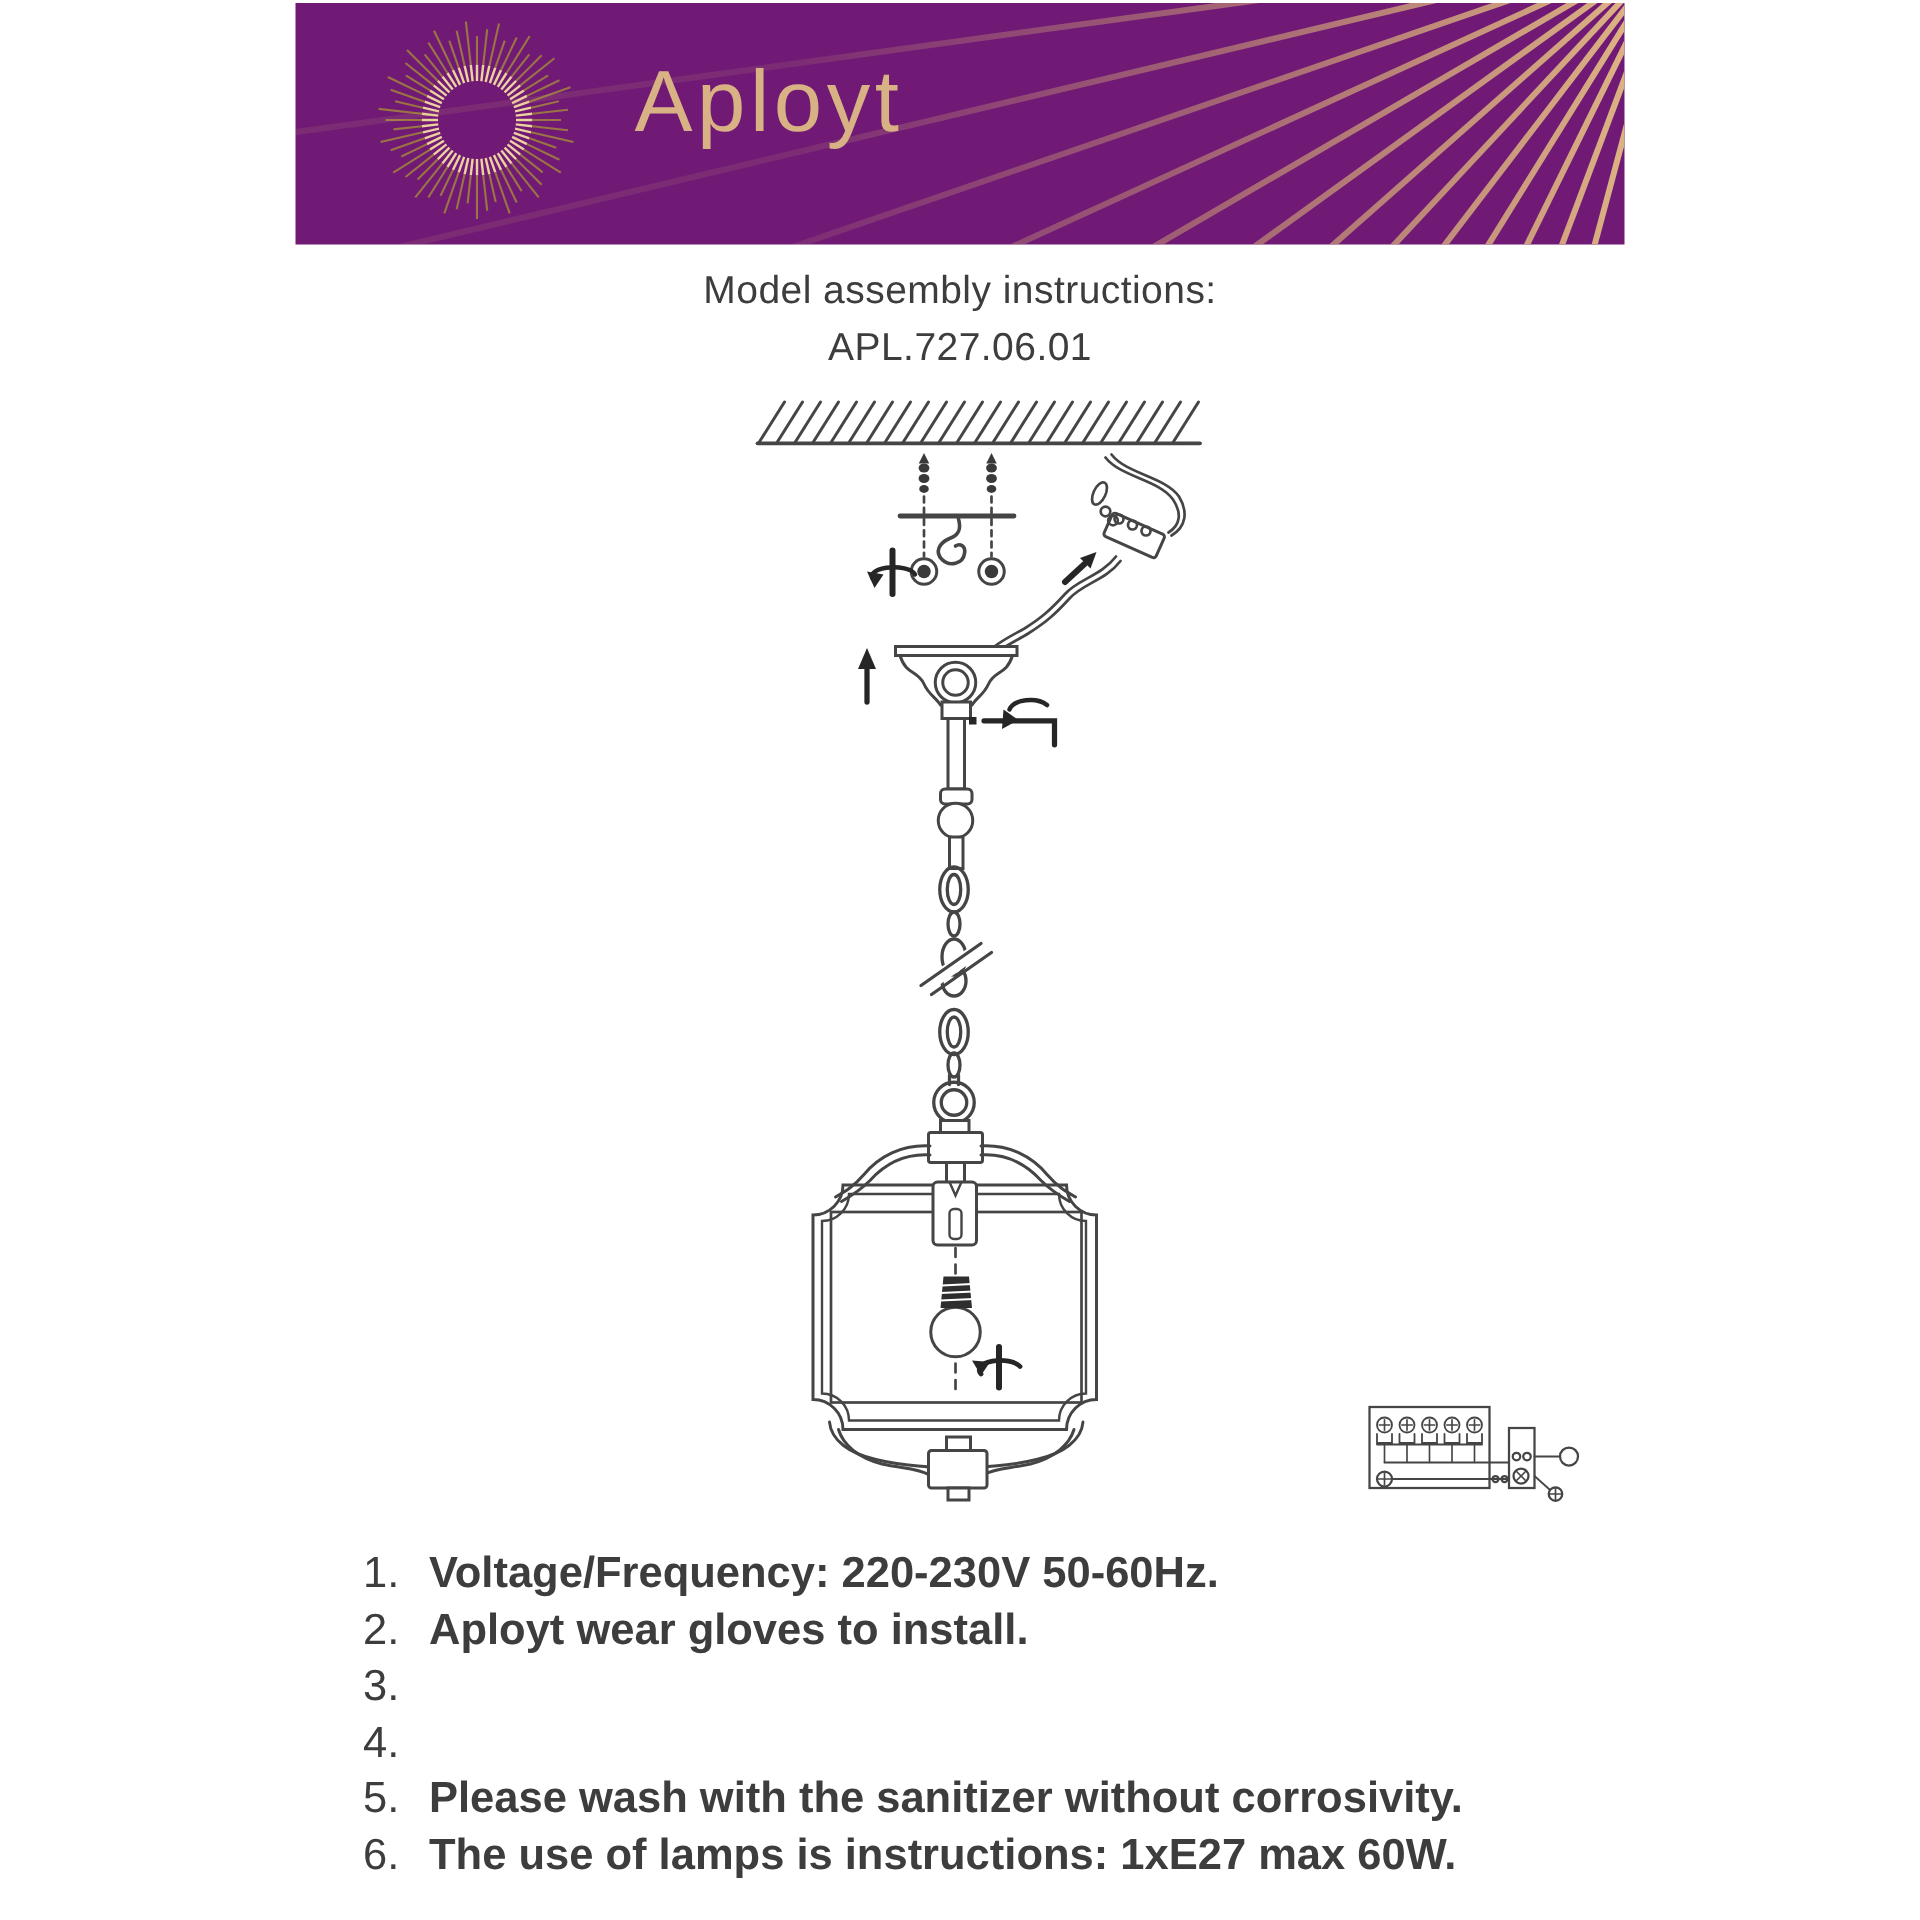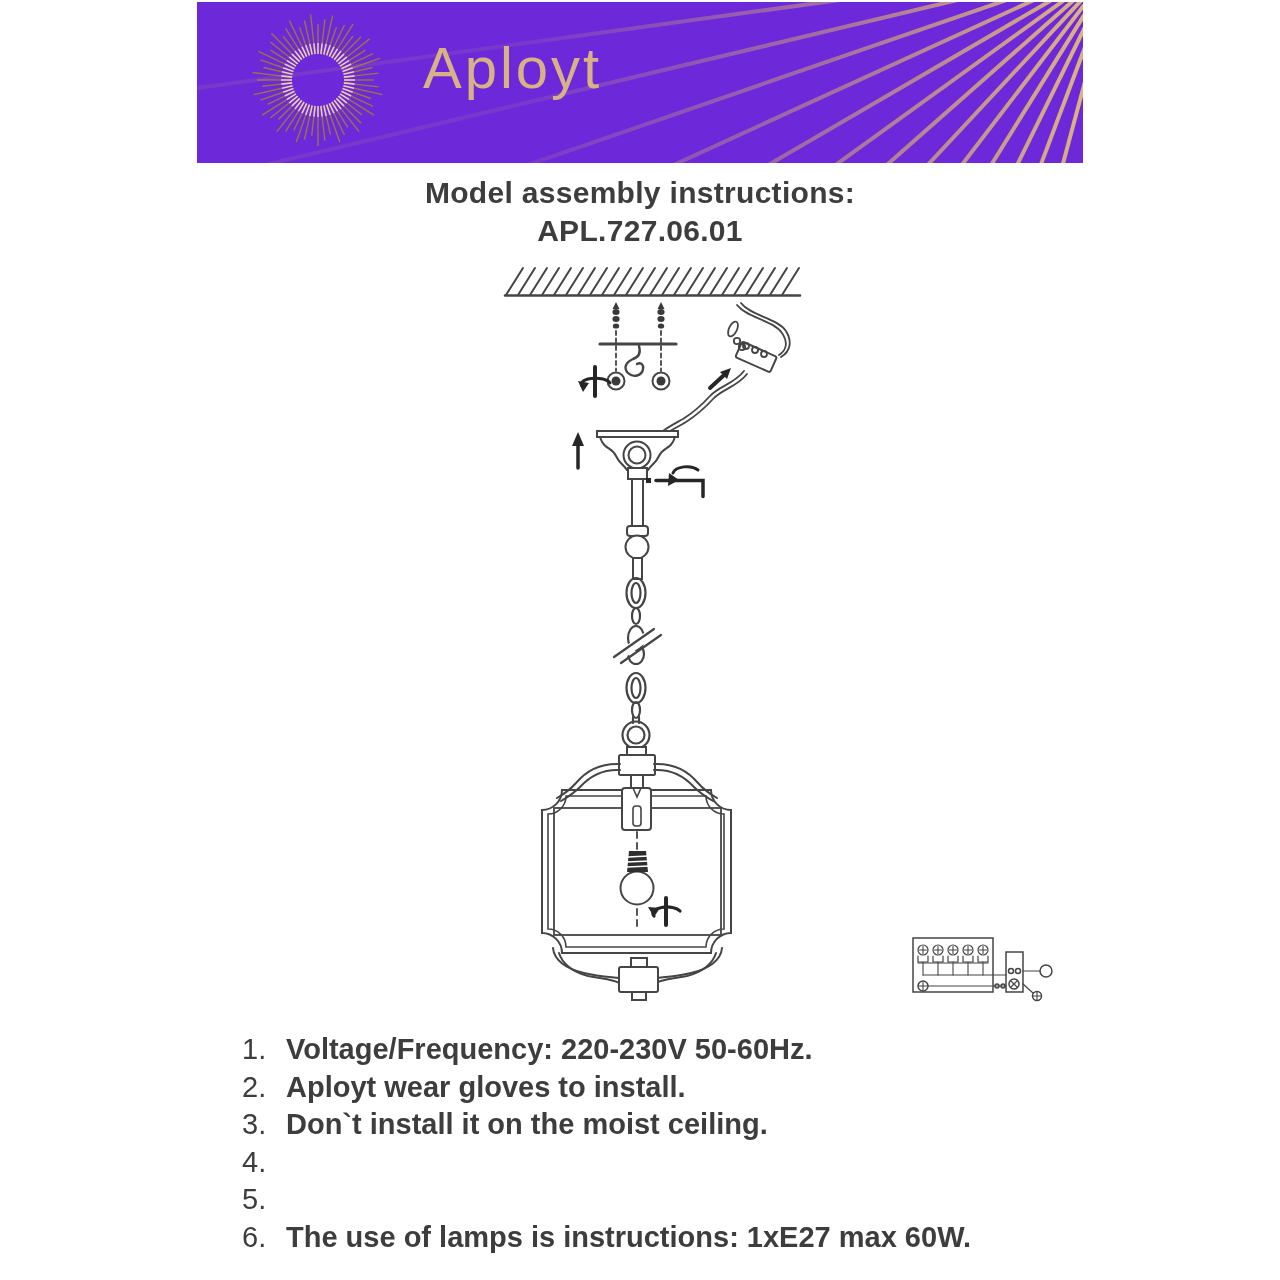--- a/index.html
+++ b/index.html
@@ -1,23 +1,23 @@
 <!DOCTYPE html>
 <html><head>
 <meta charset="utf-8">
 <style>
   html,body{margin:0;padding:0;}
   body{width:1280px;height:1280px;background:#ffffff;position:relative;overflow:hidden;
        font-family:"Liberation Sans",sans-serif;}
-  .banner{position:absolute;left:197px;top:2px;width:886px;height:161px;background:#6d28d9;overflow:hidden;}
+  .banner{position:absolute;left:197px;top:2px;width:886px;height:161px;background:#701a75;overflow:hidden;}
   .banner svg{position:absolute;left:0;top:0;}
   .wordmark{position:absolute;left:226px;top:32px;font-size:58px;font-weight:400;letter-spacing:3px;
             color:#d8b285;font-family:"Liberation Sans",sans-serif;}
   .title-block{position:absolute;top:174px;left:0;width:100%;text-align:center;color:#3d3d3d;}
-  .title-line{font-size:30px;font-weight:700;line-height:38px;letter-spacing:0.3px;}
+  .title-line{font-size:26px;font-weight:400;line-height:38px;letter-spacing:0.3px;}
   .diagram{position:absolute;left:470px;top:260px;}
   .instructions{position:absolute;left:242px;top:1033px;color:#3d3d3d;}
   .item{display:flex;height:37.5px;align-items:flex-start;font-size:29px;}
   .num{width:44px;flex:0 0 44px;}
   .txt{white-space:nowrap;font-weight:bold;}
 </style>
 </head>
 <body>
 
 <div class="banner">
@@ -393,25 +393,25 @@
   <div class="item">
     <span class="num">1.</span>
     <span class="txt">Voltage/Frequency: 220-230V 50-60Hz.</span>
   </div>
   <div class="item">
     <span class="num">2.</span>
     <span class="txt">Aployt wear gloves to install.</span>
   </div>
   <div class="item">
     <span class="num">3.</span>
-    <span class="txt">Don`t install it on the moist ceiling.</span>
   </div>
   <div class="item">
     <span class="num">4.</span>
   </div>
   <div class="item">
     <span class="num">5.</span>
+    <span class="txt">Please wash with the sanitizer without corrosivity.</span>
   </div>
   <div class="item">
     <span class="num">6.</span>
     <span class="txt">The use of lamps is instructions: 1xE27 max 60W.</span>
   </div>
 </div>
 
 </body></html>

